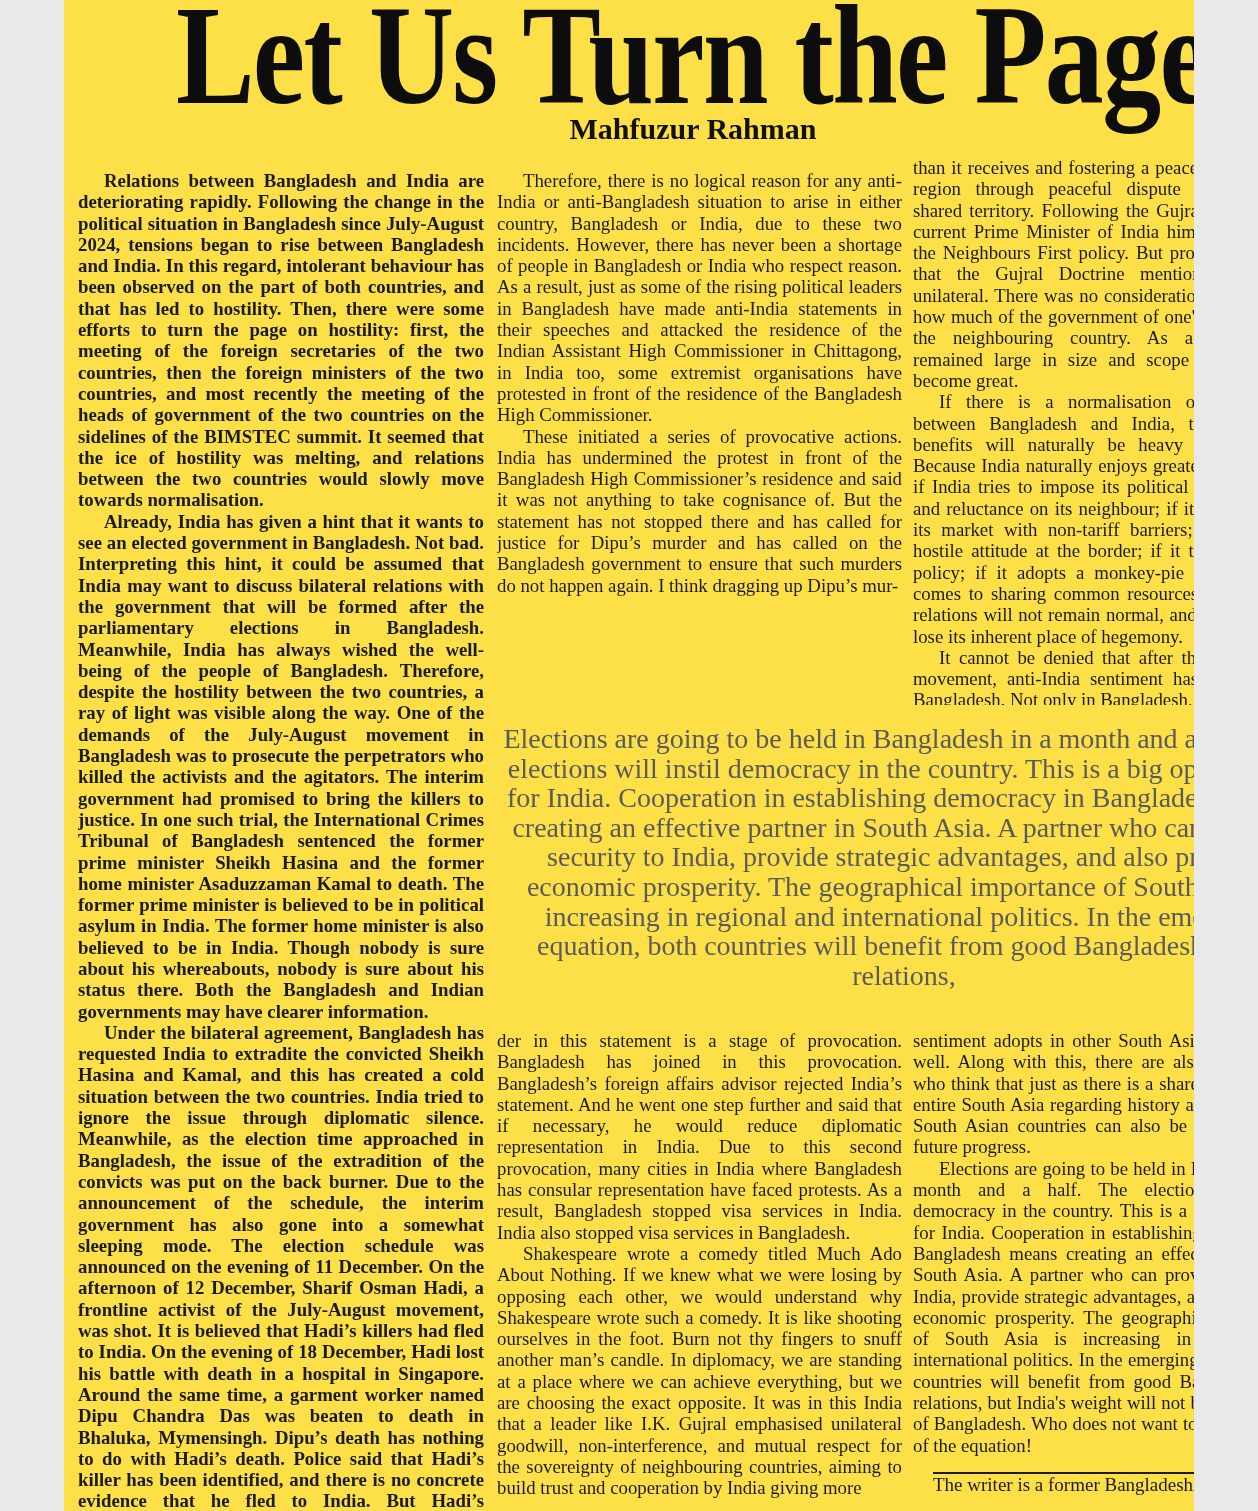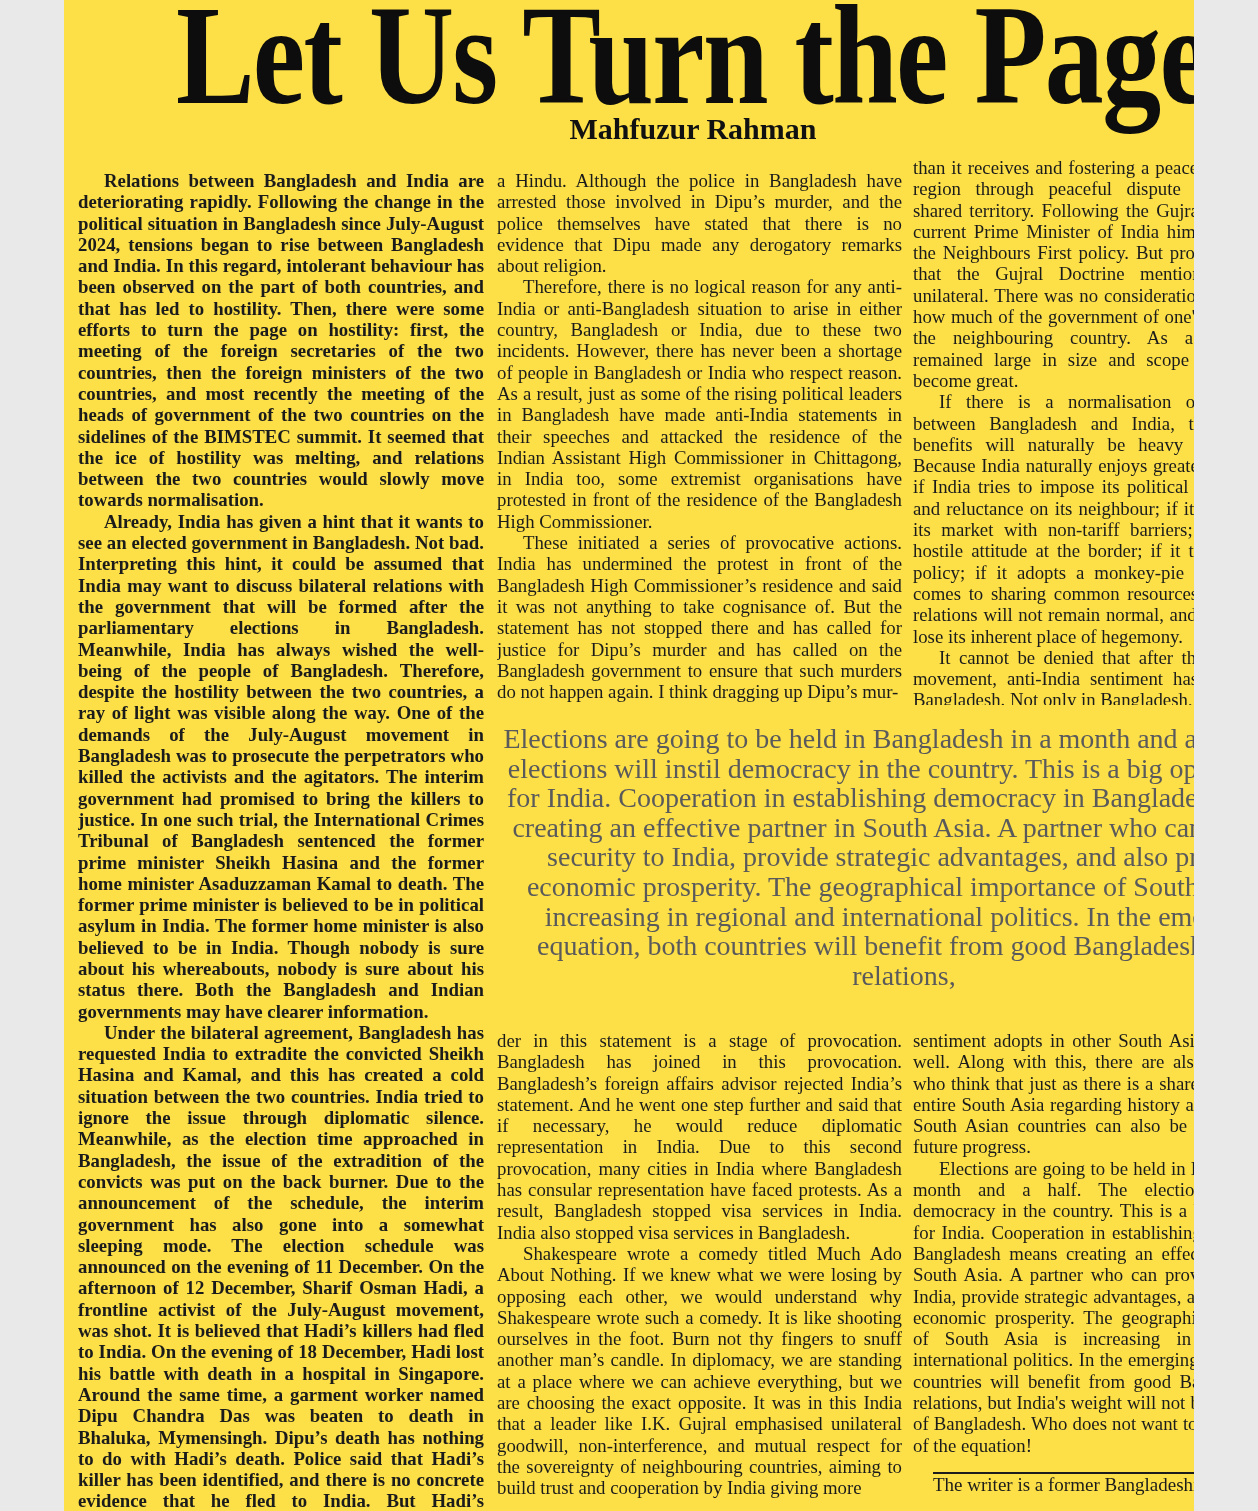--- a/index.html
+++ b/index.html
@@ -53,21 +53,20 @@
 
   <div class="byline">Mahfuzur Rahman</div>
 
   <div class="col col-left">
     <p class="ind">Relations between Bangladesh and India are deteriorating rapidly. Following the change in the political situation in Bangladesh since July-August 2024, tensions began to rise between Bangladesh and India. In this regard, intolerant behaviour has been observed on the part of both countries, and that has led to hostility. Then, there were some efforts to turn the page on hostility: first, the meeting of the foreign secretaries of the two countries, then the foreign ministers of the two countries, and most recently the meeting of the heads of government of the two countries on the sidelines of the BIMSTEC summit. It seemed that the ice of hostility was melting, and relations between the two countries would slowly move towards normalisation.</p>
     <p class="ind">Already, India has given a hint that it wants to see an elected government in Bangladesh. Not bad. Interpreting this hint, it could be assumed that India may want to discuss bilateral relations with the government that will be formed after the parliamentary elections in Bangladesh. Meanwhile, India has always wished the well-being of the people of Bangladesh. Therefore, despite the hostility between the two countries, a ray of light was visible along the way. One of the demands of the July-August movement in Bangladesh was to prosecute the perpetrators who killed the activists and the agitators. The interim government had promised to bring the killers to justice. In one such trial, the International Crimes Tribunal of Bangladesh sentenced the former prime minister Sheikh Hasina and the former home minister Asaduzzaman Kamal to death. The former prime minister is believed to be in political asylum in India. The former home minister is also believed to be in India. Though nobody is sure about his whereabouts, nobody is sure about his status there. Both the Bangladesh and Indian governments may have clearer information.</p>
     <p class="ind">Under the bilateral agreement, Bangladesh has requested India to extradite the convicted Sheikh Hasina and Kamal, and this has created a cold situation between the two countries. India tried to ignore the issue through diplomatic silence. Meanwhile, as the election time approached in Bangladesh, the issue of the extradition of the convicts was put on the back burner. Due to the announcement of the schedule, the interim government has also gone into a somewhat sleeping mode. The election schedule was announced on the evening of 11 December. On the afternoon of 12 December, Sharif Osman Hadi, a frontline activist of the July-August movement, was shot. It is believed that Hadi’s killers had fled to India. On the evening of 18 December, Hadi lost his battle with death in a hospital in Singapore. Around the same time, a garment worker named Dipu Chandra Das was beaten to death in Bhaluka, Mymensingh. Dipu’s death has nothing to do with Hadi’s death. Police said that Hadi’s killer has been identified, and there is no concrete evidence that he fled to India. But Hadi’s supporters in Bangladesh continue to believe that India was behind Hadi’s murder. On the other hand, some in India continue to believe that Dipu was killed in Bangladesh simply because he was</p>
   </div>
 
   <div class="col col-mid-top">
-    <p>a Hindu. Although the police in Bangladesh have arrested those involved in Dipu’s murder, and the police themselves have stated that there is no evidence that Dipu made any derogatory remarks about religion.</p>
     <p class="ind">Therefore, there is no logical reason for any anti-India or anti-Bangladesh situation to arise in either country, Bangladesh or India, due to these two incidents. However, there has never been a shortage of people in Bangladesh or India who respect reason. As a result, just as some of the rising political leaders in Bangladesh have made anti-India statements in their speeches and attacked the residence of the Indian Assistant High Commissioner in Chittagong, in India too, some extremist organisations have protested in front of the residence of the Bangladesh High Commissioner.</p>
     <p class="ind">These initiated a series of provocative actions. India has undermined the protest in front of the Bangladesh High Commissioner’s residence and said it was not anything to take cognisance of. But the statement has not stopped there and has called for justice for Dipu’s murder and has called on the Bangladesh government to ensure that such murders do not happen again. I think dragging up Dipu’s mur-</p>
   </div>
 
   <div class="col col-right-top">
     <p>than it receives and fostering a peaceful, prosperous region through peaceful dispute resolution and shared territory. Following the Gujral Doctrine, the current Prime Minister of India himself announced the Neighbours First policy. But probably forgotten that the Gujral Doctrine mentioned the word unilateral. There was no consideration of where and how much of the government of one's choice was in the neighbouring country. As a result, India remained large in size and scope but could not become great.</p>
     <p class="ind">If there is a normalisation of relationships between Bangladesh and India, the balance of benefits will naturally be heavy towards India. Because India naturally enjoys greater leverage. But if India tries to impose its political influence, will, and reluctance on its neighbour; if it tries to protect its market with non-tariff barriers; if it shows a hostile attitude at the border; if it tightens its visa policy; if it adopts a monkey-pie policy when it comes to sharing common resources, then bilateral relations will not remain normal, and India will also lose its inherent place of hegemony.</p>
     <p class="ind">It cannot be denied that after the April-August movement, anti-India sentiment has intensified in Bangladesh. Not only in Bangladesh, but anti-India</p>
   </div>
 

